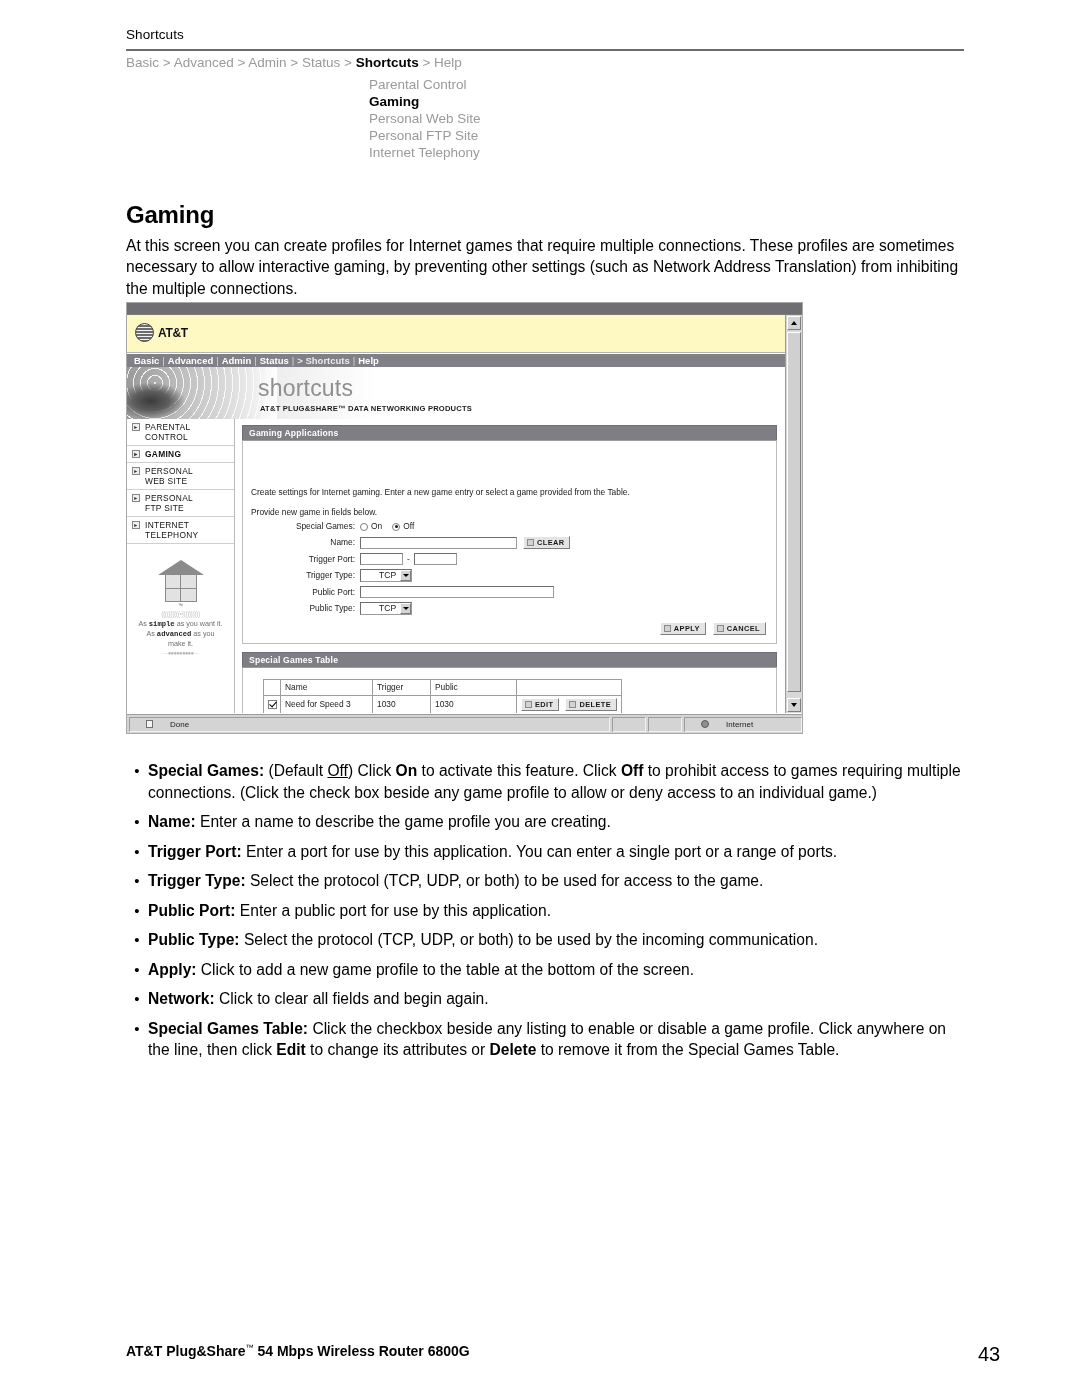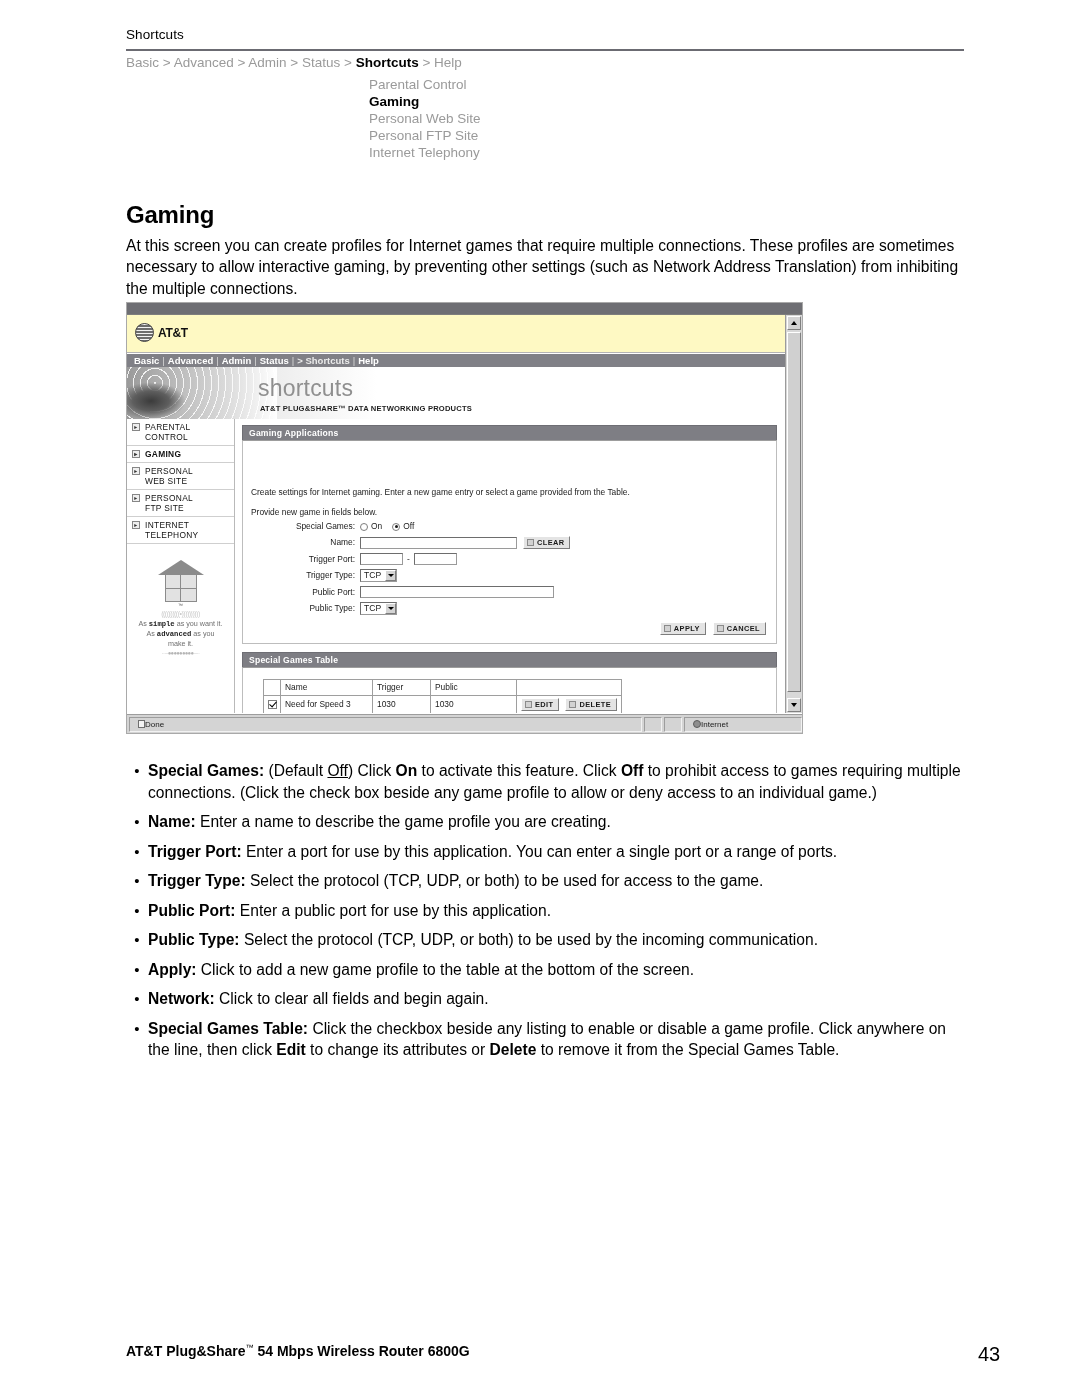--- a/index.html
+++ b/index.html
@@ -351,21 +351,21 @@
 
   .sel {
     height: 13px;
     border: 1px solid #9a9a9a;
     border-top-color: #6d6d6d;
     border-left-color: #6d6d6d;
     background: #fff;
     display: inline-flex;
     align-items: center;
     font-size: 8.6px;
-    padding-left: 3px;
+    padding-left: 18px;
     box-sizing: border-box;
   }
   .sel .txt { padding-right: 4px; }
   .sel .arw {
     width: 11px; height: 11px;
     background: #d4d4d4;
     border: 1px solid #fff;
     border-right-color: #7d7d7d;
     border-bottom-color: #7d7d7d;
     box-sizing: border-box;
@@ -484,22 +484,22 @@
     font-size: 8px;
     color: #1a1a1a;
     box-sizing: border-box;
   }
   .sbcell {
     height: 15px;
     margin: 2px 0 2px 2px;
     border: 1px solid #9d9d9d;
     border-right-color: #f2f2f2;
     border-bottom-color: #f2f2f2;
-    display: flex; align-items: center; gap: 0;
-    padding: 0 8px;
+    display: flex; align-items: center; gap: 17px;
+    padding: 0 16px;
     box-sizing: border-box;
   }
   .sbcell.grow { flex: 1 1 auto; }
   .sbcell.tiny { width: 15px; }
   .sbcell.net { width: 118px; }
   .ie-ico {
     width: 8px; height: 8px;
     border-radius: 50%;
     background: #8e8e8e;
     border: 1px solid #5c5c5c;

